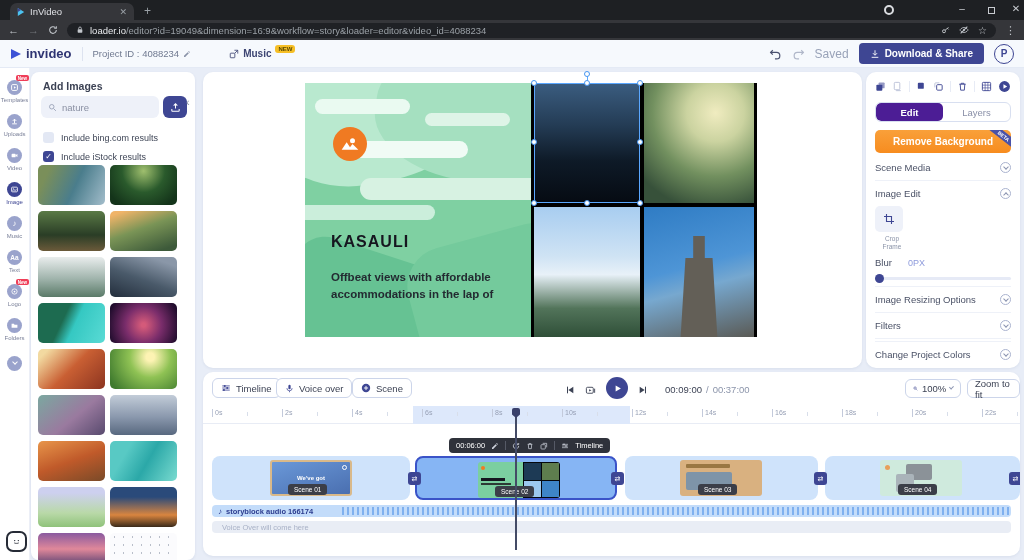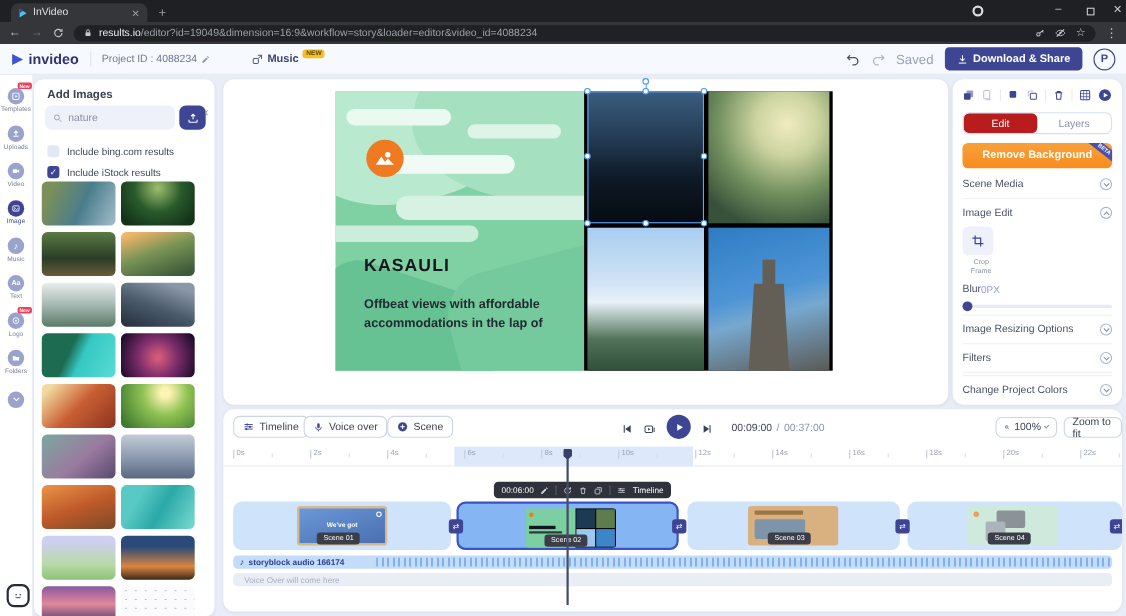--- a/index.html
+++ b/index.html
@@ -107,31 +107,31 @@
 .sel{position:absolute;left:3px;top:0;width:106px;height:120px;border:1.5px solid #5aa7ff;z-index:6}
 .hnd{position:absolute;width:6px;height:6px;background:#fff;border:1.5px solid #4896f0;border-radius:50%;z-index:7}
 .stem{position:absolute;left:52px;top:-8px;width:1px;height:8px;background:#5aa7ff}
 
 
 .edit-panel{position:absolute;left:866px;top:72px;width:154px;height:296px;background:#fff;border-radius:10px;box-shadow:0 1px 3px rgba(40,60,120,.08);padding:7px 9px}
 .ep-toolbar{display:flex;align-items:center;justify-content:space-between;height:15px;color:#3e4693}
 .ep-sep{width:1px;height:11px;background:#e7ebf5}
 .ep-tabs{margin-top:8px;height:20px;border:1px solid #d8dff0;border-radius:6px;display:flex;overflow:hidden}
 .ep-tab{flex:1;display:grid;place-items:center;font-size:9.5px;color:#8a90a8}
-.ep-tab.on{background:#b91c1c;color:#fff;font-weight:normal;border-radius:5px}
+.ep-tab.on{background:#4c1d95;color:#fff;font-weight:bold;border-radius:5px}
 .rmbg{margin-top:8px;height:23px;border-radius:5px;background:linear-gradient(180deg,#f9a03a,#f78c1f);color:#fff;font-size:10px;font-weight:bold;display:grid;place-items:center;position:relative;overflow:hidden}
 .beta{position:absolute;right:-13px;top:2px;background:#4a52a8;color:#fff;font-size:5px;font-weight:bold;padding:1px 14px;transform:rotate(38deg)}
 .ep-row{height:21px;display:flex;align-items:center;justify-content:space-between;font-size:9.5px;color:#4a5166}
 .chev-c{width:11px;height:11px;border:1px solid #aab3cf;border-radius:50%;display:grid;place-items:center}
 .chev{width:4px;height:4px;border-right:1px solid #8a93b0;border-bottom:1px solid #8a93b0;transform:rotate(45deg);margin-top:-2px}
 .chev.up{transform:rotate(225deg);margin-top:2px}
 .ep-div{height:1px;background:#eef1f8;margin:2px 0}
 .crop-box{width:28px;height:26px;background:#eef1f9;border-radius:5px;display:grid;place-items:center;margin-top:2px}
 .crop-cap{width:34px;text-align:center;font-size:6.5px;color:#8a93a8;line-height:1.25;margin-top:3px}
-.blur-row{display:flex;align-items:center;gap:0;font-size:9.5px;color:#4a5166;margin-top:6px}
+.blur-row{display:flex;align-items:center;gap:16px;font-size:9.5px;color:#4a5166;margin-top:6px}
 .blur-val{color:#8e9bdc;font-size:9px}
 .slider{position:relative;height:3px;background:#e6eaf6;border-radius:2px;margin:9px 0 6px 0}
 .slider .knob{position:absolute;left:0;top:-3px;width:9px;height:9px;background:#3e4693;border-radius:50%}
 
 
 .tl{position:absolute;left:203px;top:372px;width:817px;height:184px;background:#fff;border-radius:10px;box-shadow:0 1px 3px rgba(40,60,120,.08);overflow:hidden}
 .tl-btn{position:absolute;top:6px;height:20px;border:1px solid #ccd5ea;border-radius:6px;background:#fff;display:flex;align-items:center;gap:5px;padding:0 8px;font-size:9.5px;color:#3c4254}
 .transport{position:absolute;top:7px;display:flex;align-items:center;gap:10px}
 .play-c{width:22px;height:22px;border-radius:50%;background:#3e4693;display:grid;place-items:center;position:relative;top:-2px}
 .times{position:absolute;top:12px;left:462px;font-size:9.5px;color:#3c4254;display:flex;gap:4px}
@@ -203,21 +203,21 @@
     <span class="nav-ic dim">→</span>
     <svg width="10" height="10" viewBox="0 0 24 24">
         <path d="M20 12a8 8 0 1 1-2.3-5.6" fill="none" stroke="#c3c7cc" stroke-width="2.5"></path>
         <path d="M20 3v5h-5" fill="none" stroke="#c3c7cc" stroke-width="2.5"></path>
       </svg>
     <div class="omnibox">
       <svg width="8" height="8" viewBox="0 0 24 24">
           <rect x="5" y="10" width="14" height="10" rx="2" fill="#c3c7cc"></rect>
           <path d="M8 10V7a4 4 0 0 1 8 0v3" fill="none" stroke="#c3c7cc" stroke-width="2.5"></path>
         </svg>
-      <span><span class="dom">results.io</span><span class="path">/editor?id=19049&amp;dimension=16:9&amp;workflow=story&amp;loader=editor&amp;video_id=4088234</span></span>
+      <span><span class="dom">loader.io</span><span class="path">/editor?id=19049&amp;dimension=16:9&amp;workflow=story&amp;loader=editor&amp;video_id=4088234</span></span>
       <span class="omni-ics">
         <svg width="9" height="9" viewBox="0 0 24 24">
             <circle cx="8" cy="14" r="4" fill="none" stroke="#c3c7cc" stroke-width="2.5"></circle>
             <path d="M11 11 20 4m-3 2 3 3" stroke="#c3c7cc" stroke-width="2.5" fill="none"></path>
           </svg>
         <svg width="10" height="10" viewBox="0 0 24 24">
             <path d="M2 12s4-6 10-6 10 6 10 6-4 6-10 6S2 12 2 12z" fill="none" stroke="#c3c7cc" stroke-width="2"></path>
             <circle cx="12" cy="12" r="2.5" fill="#c3c7cc"></circle>
             <line x1="4" y1="20" x2="20" y2="4" stroke="#c3c7cc" stroke-width="2.5"></line>
           </svg>

